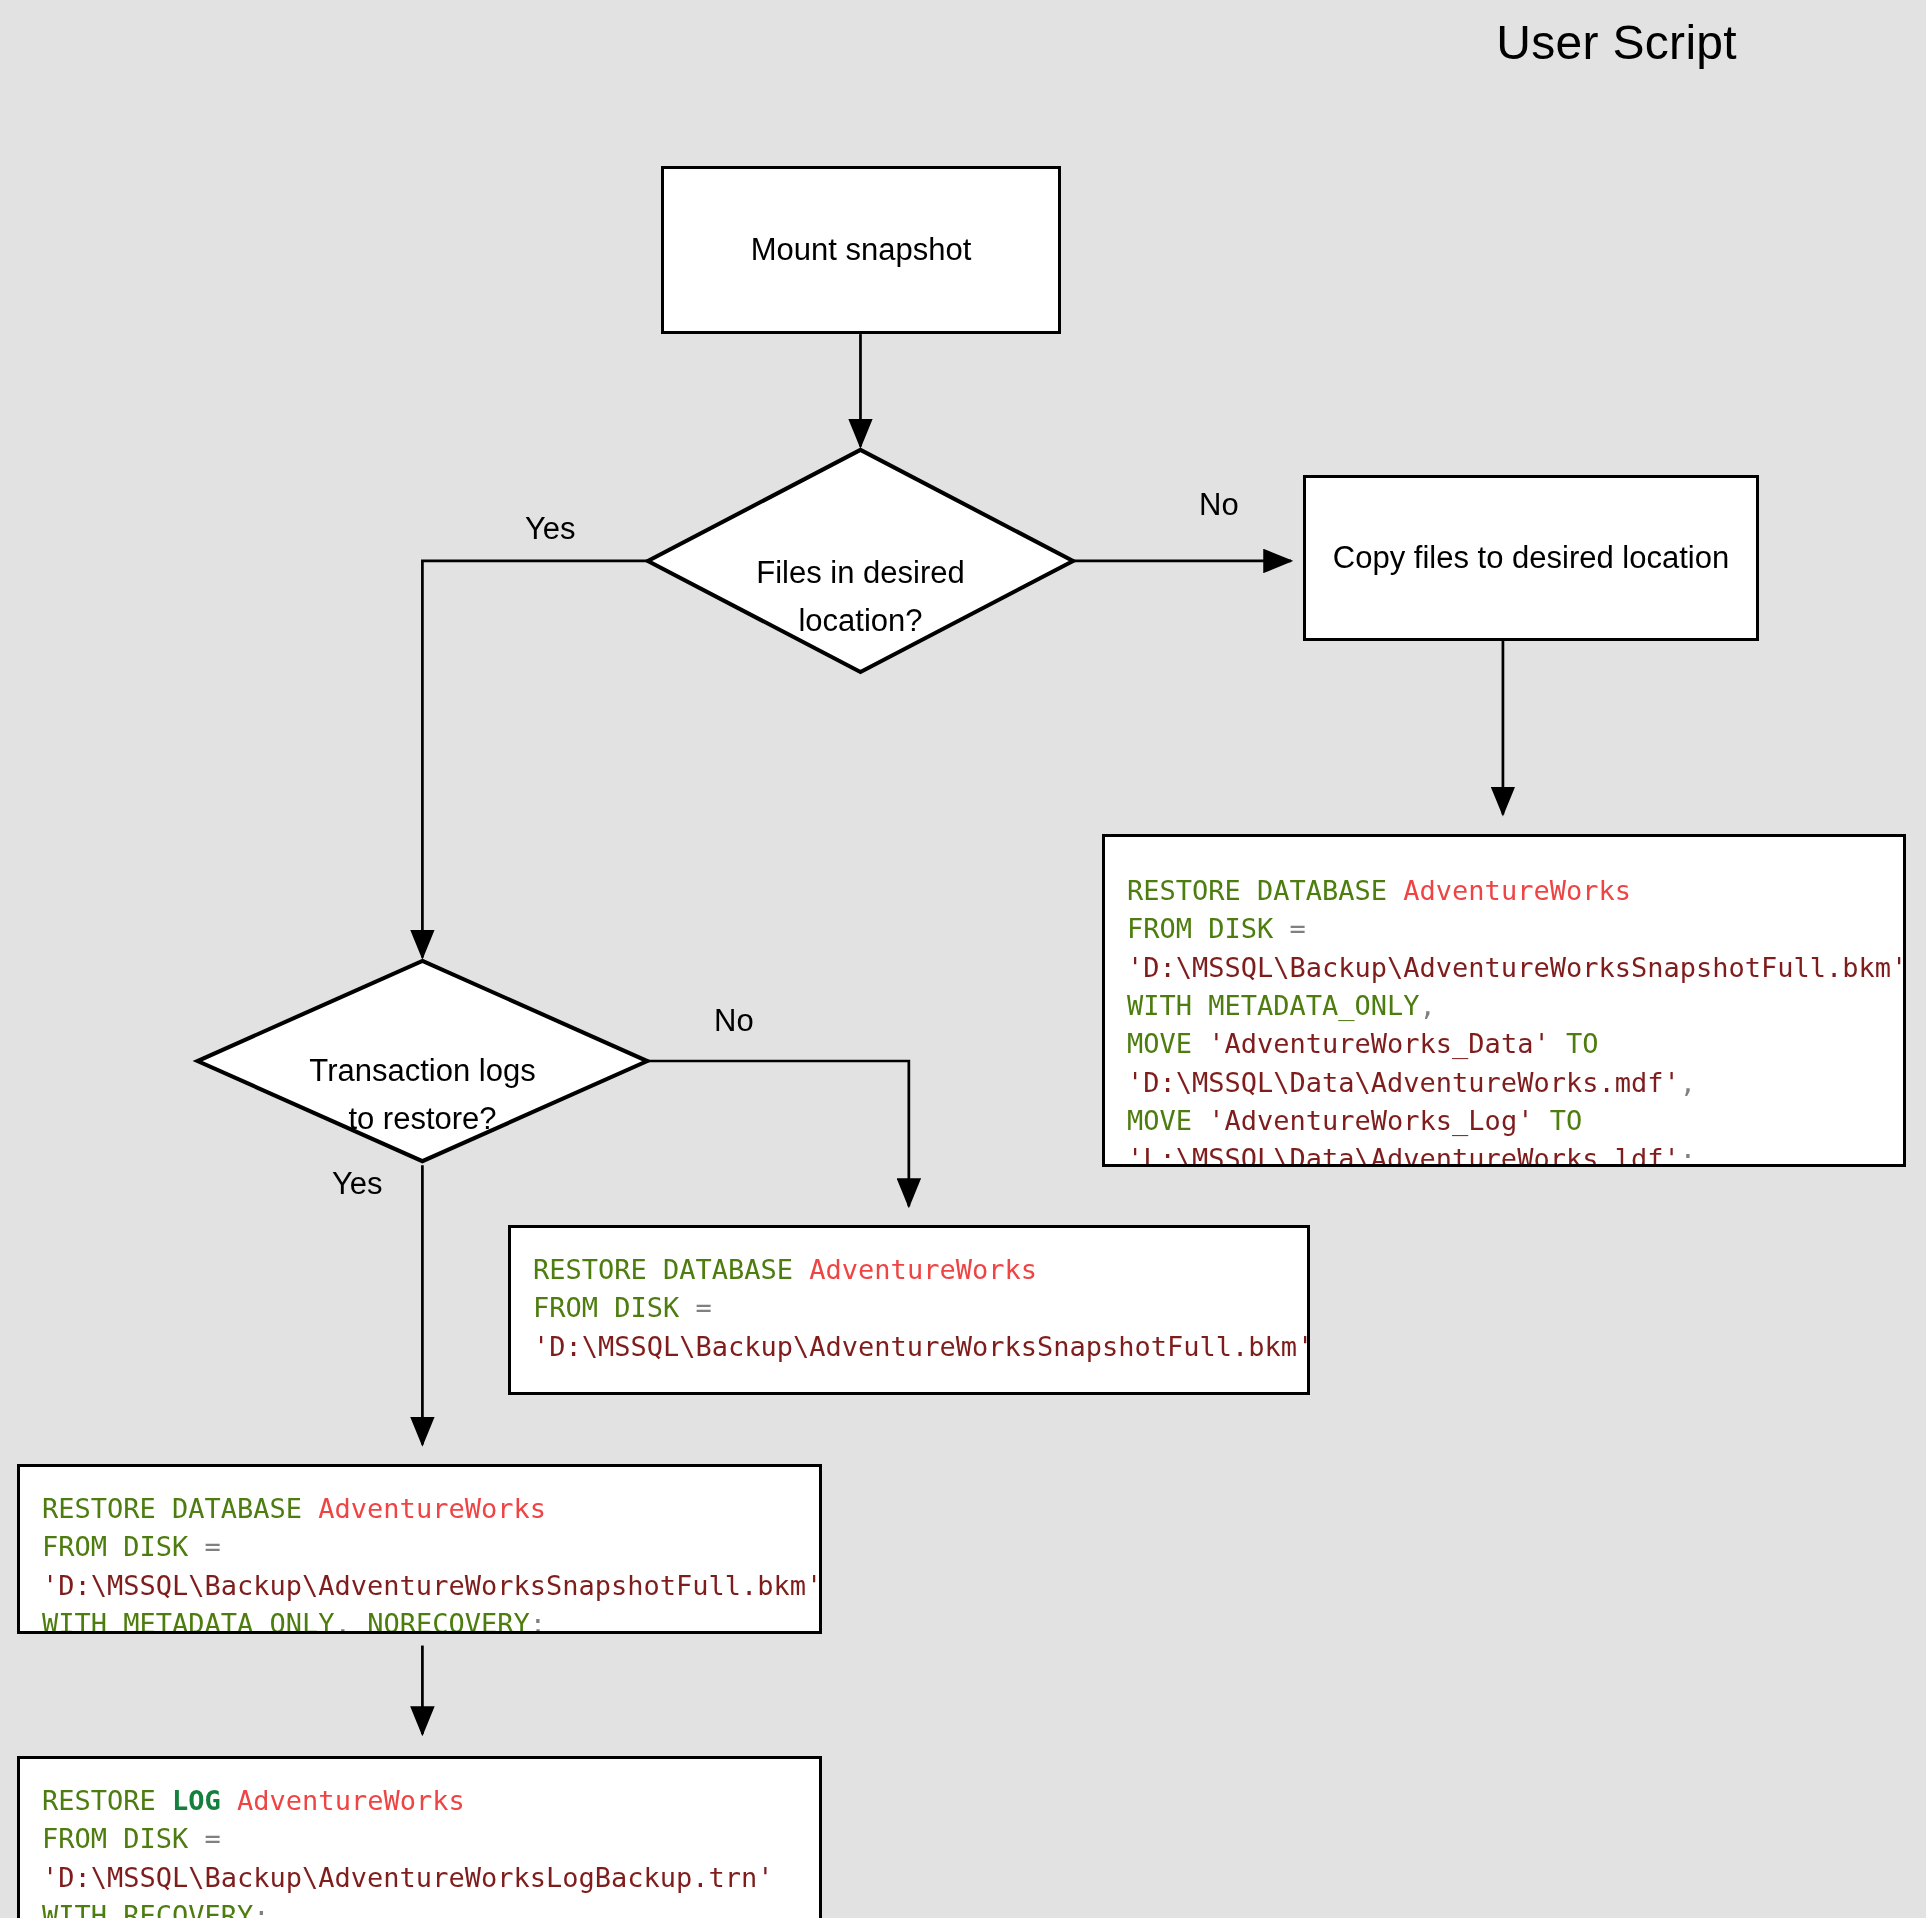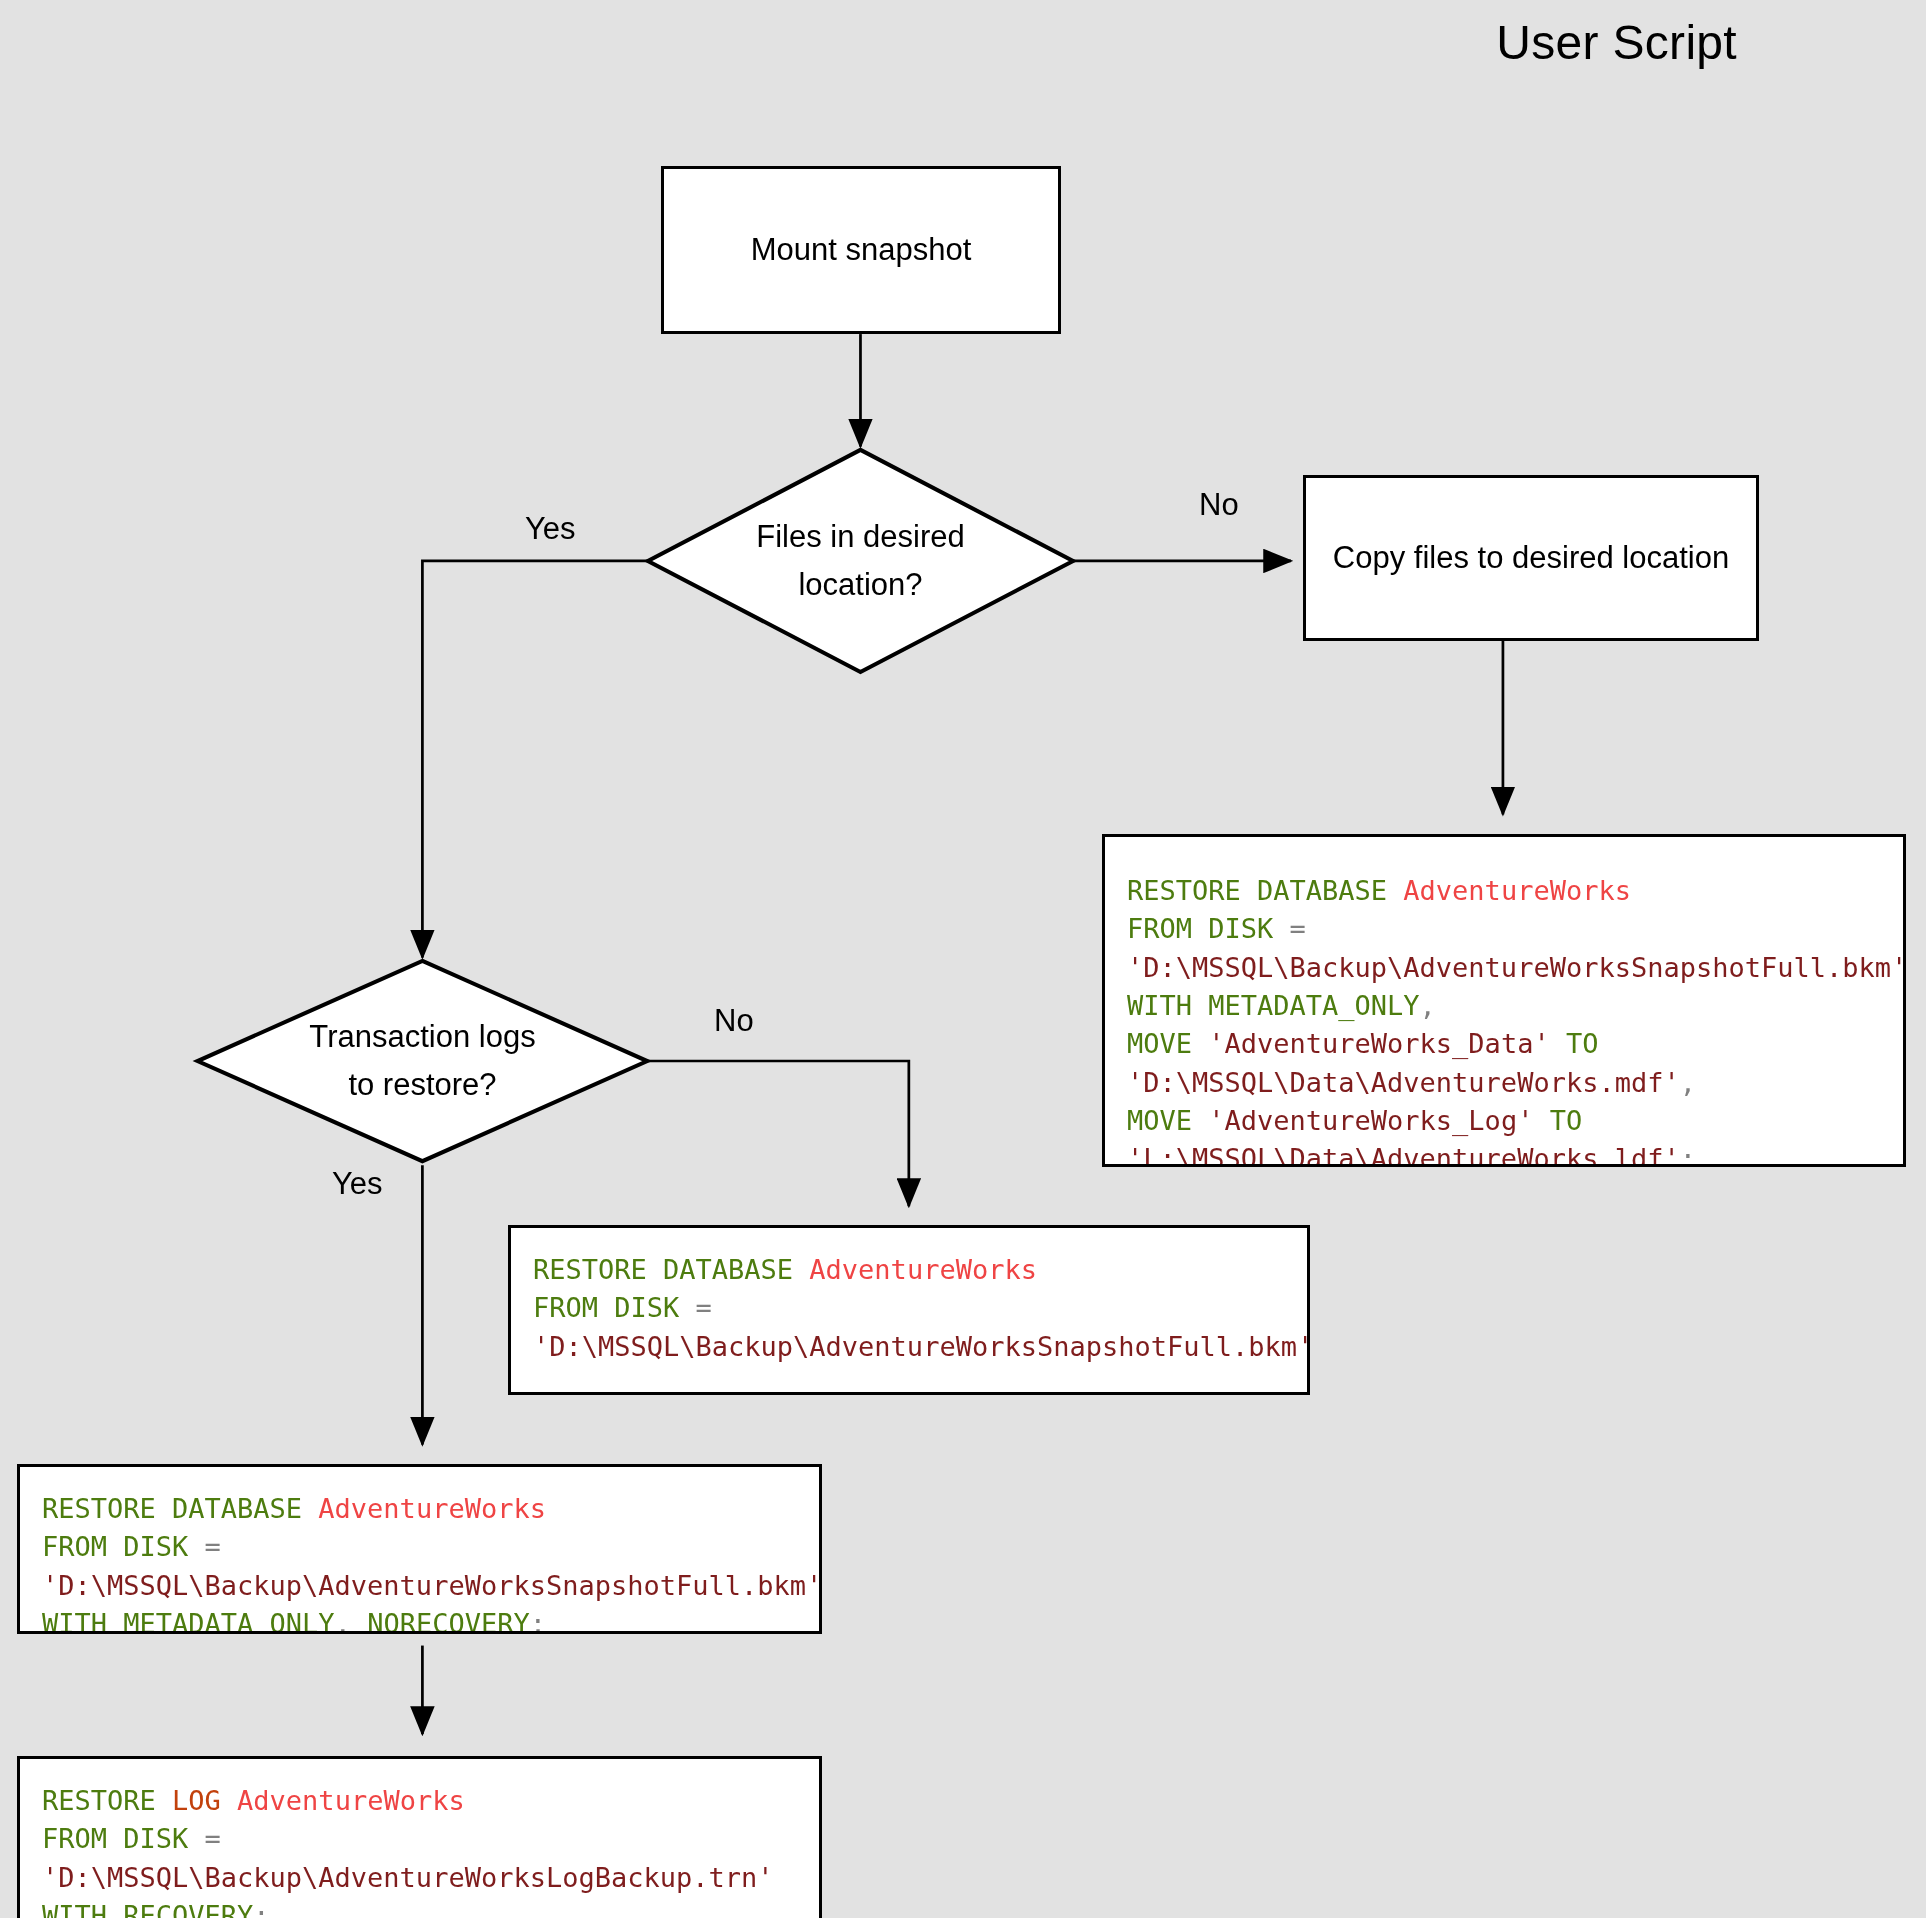--- a/index.html
+++ b/index.html
@@ -34,21 +34,21 @@
     font-size:31px;
     color:#000;
     text-align:center;
     line-height:1.38;
     padding:0 16.4px;
     font-family:"Liberation Sans", sans-serif;
   }
   .diamond-text{
     position:absolute;
     left:0;top:0;width:100%;height:100%;
-    display:flex;align-items:center;justify-content:center;
+    display:flex;align-items:flex-end;justify-content:center;
     font-size:31px;color:#000;text-align:center;line-height:1.55;
     font-family:"Liberation Sans", sans-serif;
     pointer-events:none;
   }
   .edge-label{
     position:absolute;
     font-size:31px;
     color:#000;
     font-family:"Liberation Sans", sans-serif;
     white-space:nowrap;
@@ -60,21 +60,21 @@
     box-sizing:border-box;
     overflow:hidden;
   }
   .code-inner{
     font-family:"DejaVu Sans Mono", monospace;
     font-size:27px;
     line-height:1.42;
     white-space:pre;
   }
   .kw{color:#4d7c0f;}
-  .kw-log{color:#c2410c;}
+  .kw-log{color:#15803d;font-weight:bold;}
   .str{color:#7f1d1d;}
   .ident{color:#ef4444;}
   .punc{color:#808080;}
 </style>
 </head>
 <body>
 
 <div class="title">User Script</div>
 
 <svg id="flow" viewBox="0 0 2827 2816" xmlns="http://www.w3.org/2000/svg">

